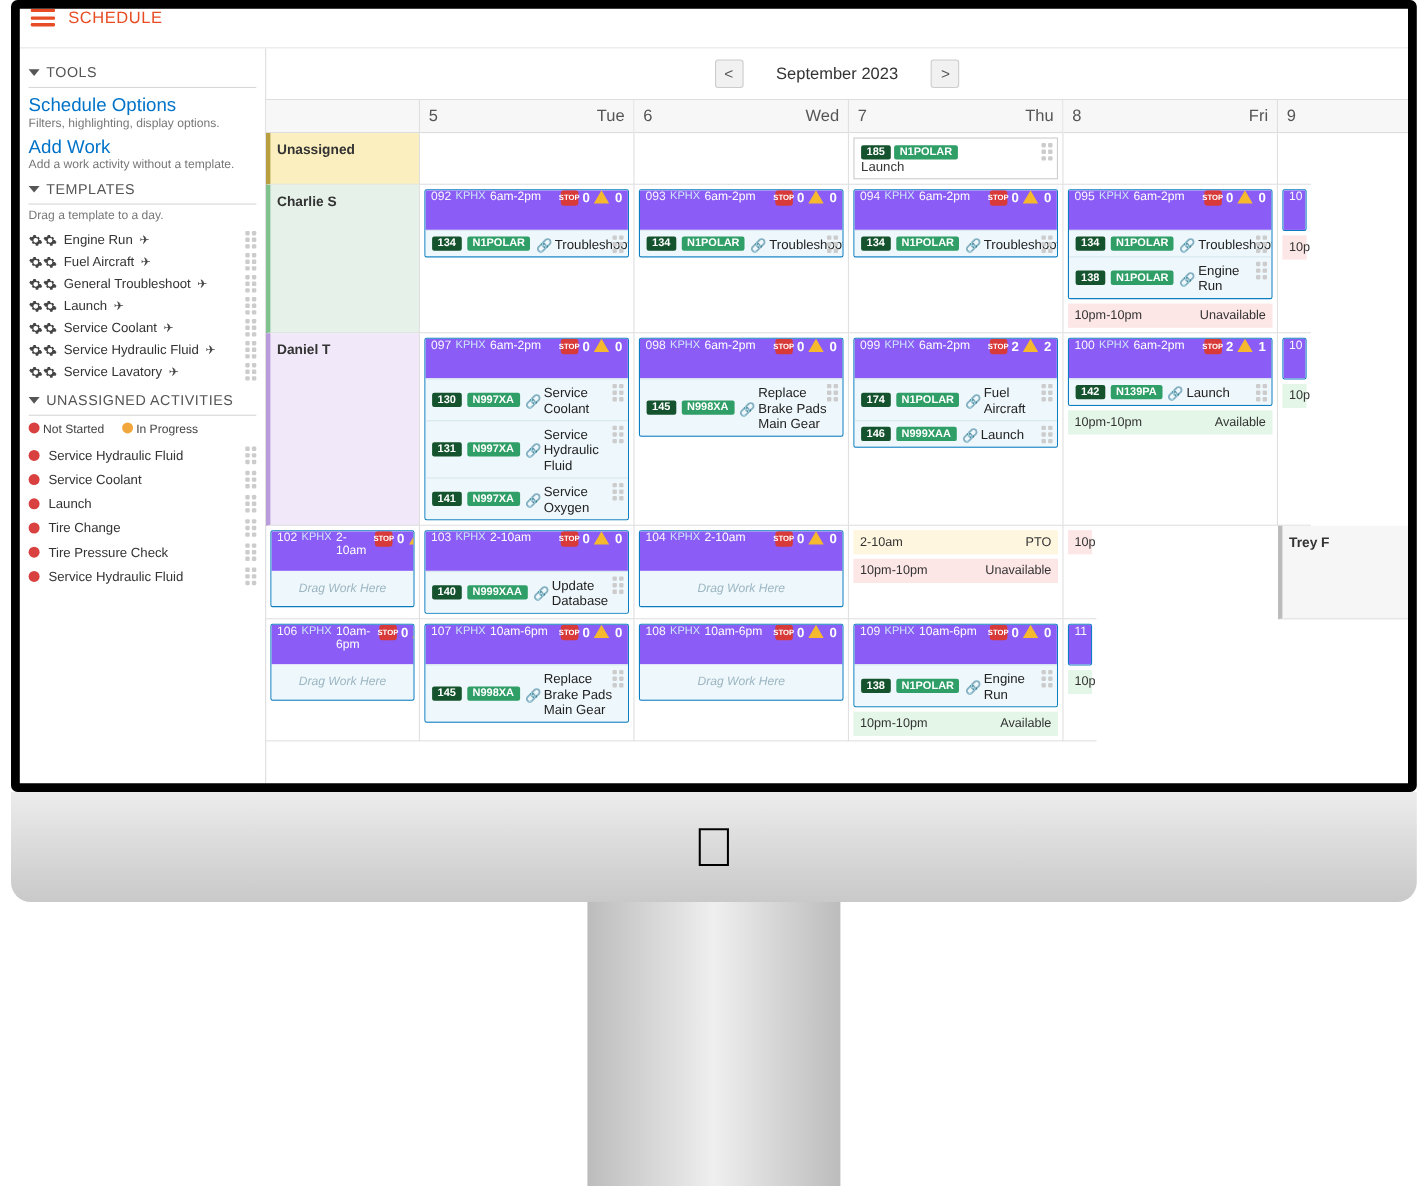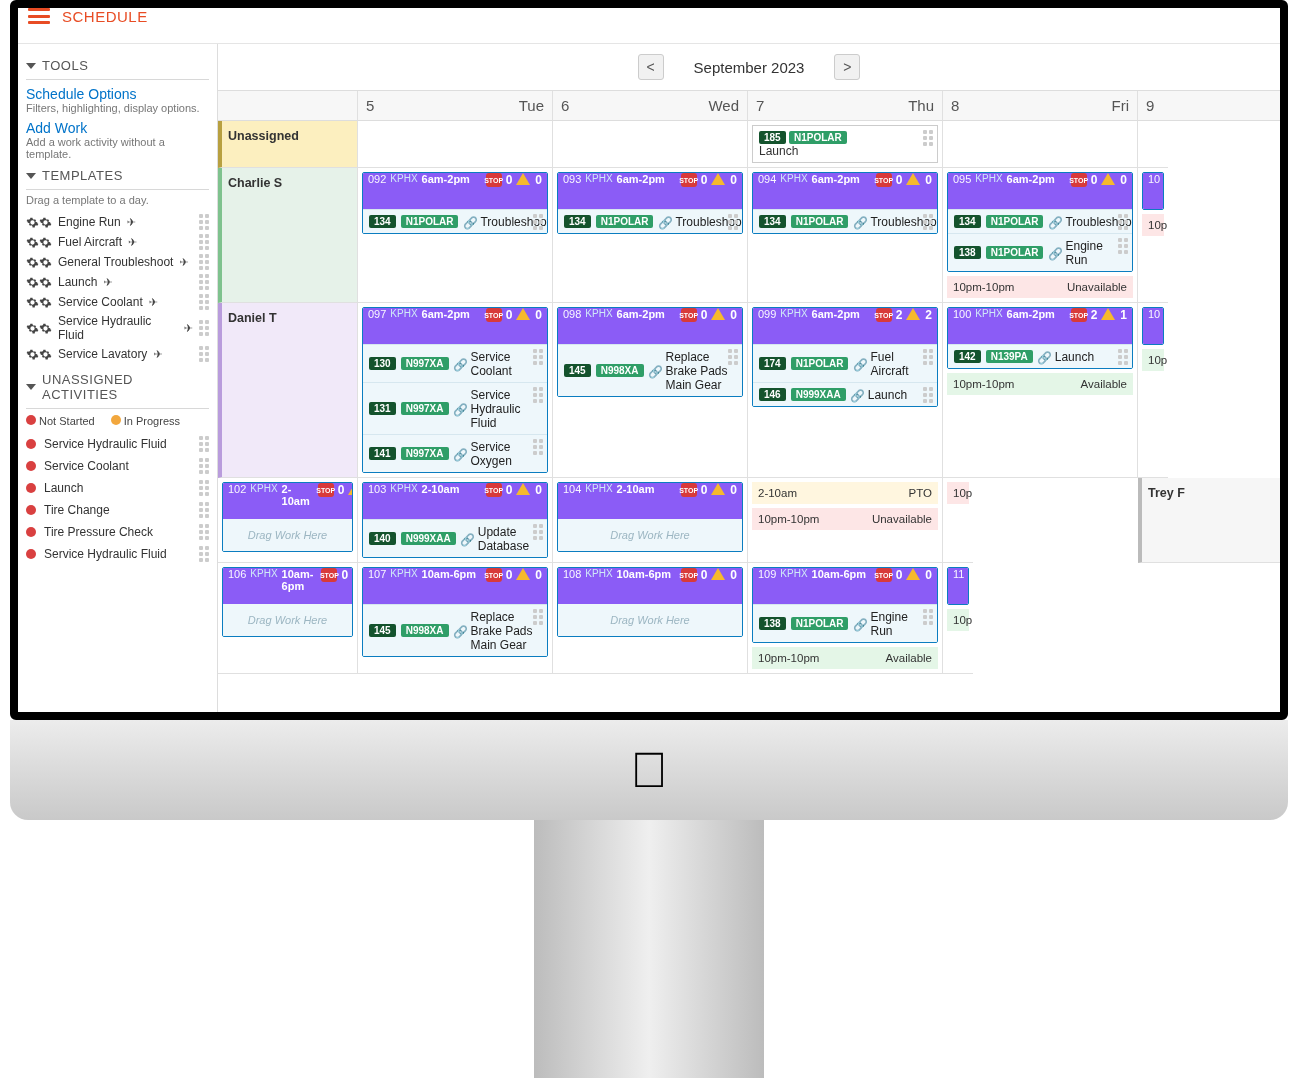--- a/index.html
+++ b/index.html
@@ -8,26 +8,26 @@
 .screen{width:1278px;height:720px;background:#fff;border:8px solid #000;border-radius:6px;margin:0 auto;overflow:hidden;position:relative}
 .bezel-chin{width:1278px;height:100px;background:linear-gradient(180deg,#ececec,#c9c9c9);border-bottom-left-radius:18px;border-bottom-right-radius:18px;margin:0 auto;display:flex;align-items:center;justify-content:center}
 .apple{font-size:50px;color:#000}
 .stand-neck{width:230px;height:260px;background:linear-gradient(90deg,#bcbcbc,#efefef,#bcbcbc);margin:0 auto}
 .app{display:flex;flex-direction:column;height:100%;font-size:12px;color:#333}
 .topbar{height:36px;display:flex;gap:12px;padding:0 10px;border-bottom:1px solid #e5e5e5}
 .hamburger{width:22px;height:16px;display:flex;flex-direction:column;justify-content:space-between;cursor:pointer}
 .hamburger div{height:3px;background:#e84c24;border-radius:1px}
 .title{color:#e84c24;font-size:15px;font-weight:500;letter-spacing:.5px}
 .content{display:flex;flex:1;overflow:hidden}
-.sidebar{width:200px;border-right:1px solid #ddd;overflow-y:auto;padding:6px 8px 20px;font-size:12px;color:#333;position:relative}
+.sidebar{width:224px;border-right:1px solid #ddd;overflow-y:auto;padding:6px 8px 20px;font-size:12px;color:#333;position:relative}
 .sidebar::-webkit-scrollbar{width:10px}
 .sidebar::-webkit-scrollbar-thumb{background:#ccc;border-radius:5px}
 .section-hdr{display:flex;align-items:center;gap:6px;font-size:13px;color:#555;margin:8px 0 4px;font-weight:400;letter-spacing:.5px;border-bottom:1px solid #d8d8d8;padding-bottom:6px;text-transform:uppercase}
 .tri{width:0;height:0;border-left:5px solid transparent;border-right:5px solid transparent;border-top:6px solid #555}
-.link{color:#0073c9;font-size:14px;cursor:pointer;margin-top:6px}
+.link{color:#0073c9;font-size:17px;cursor:pointer;margin-top:6px}
 .sub{color:#777;font-size:11px;margin-bottom:6px}
 .hint{color:#777;font-size:11px;margin:4px 0 6px}
 .tpl-row{display:flex;align-items:center;gap:6px;padding:2px 0;color:#333;position:relative}
 .tpl-icon{display:inline-flex;gap:-2px}
 .plane{font-size:11px;color:#444}
 .grip{display:grid;grid-template-columns:repeat(2,4px);grid-gap:2px;cursor:grab;margin-left:auto}
 .grip span{width:4px;height:4px;background:#ccc;border-radius:1px}
 .legend{display:flex;gap:16px;font-size:11px;color:#444;margin:6px 0}
 .dot{width:10px;height:10px;border-radius:50%;display:inline-block}
 .d-red{background:#d94040}
@@ -45,21 +45,21 @@
 .r-un{border-left:4px solid #b8a040;background:#fcefbf}
 .r-c{border-left:4px solid #7fc28e;background:#e6f2e9}
 .r-d{border-left:4px solid #b99cdc;background:#f1e9f9}
 .r-s{border-left:4px solid #8fa9e8;background:#e9eefa}
 .r-t{border-left:4px solid #bbb;background:#f6f6f6}
 .cell{border-right:1px solid #e0e0e0;border-bottom:1px solid #e0e0e0;padding:4px;display:flex;flex-direction:column;gap:4px;min-height:44px}
 .shift{border:1px solid #0b7dc0;border-radius:2px;overflow:hidden;display:flex;flex-direction:column}
 .shift-hdr{background:#8b5cf6;color:#fff;height:36px;display:flex;padding:0 5px;gap:4px;font-size:11px}
 .shift-hdr .id{opacity:.95}
 .shift-hdr .loc{color:#cfe8f8;font-size:10px}
-.shift-hdr .time{font-weight:700}
+.shift-hdr .time{font-weight:400}
 .spacer{flex:1}
 .stop{width:16px;height:14px;background:#d83a3a;color:#fff;border-radius:3px;display:flex;align-items:center;justify-content:center;font-size:7px;font-weight:700}
 .warn{width:0;height:0;border-left:7px solid transparent;border-right:7px solid transparent;border-bottom:12px solid #f6b92d;margin-right:1px}
 .cnt{color:#fff;font-weight:700;font-size:12px}
 .drop{background:#eef7fb;text-align:center;padding:10px 0;color:#9cb6c2;font-size:11px;font-style:italic}
 .task{display:flex;align-items:center;gap:5px;padding:4px 6px;background:#eef7fb;border-top:1px solid #d6e7ef;font-size:12px;position:relative}
 .task .grip{position:absolute;right:4px;top:4px}
 .pill{padding:1px 5px;border-radius:2px;font-size:10px;font-weight:600;color:#fff}
 .p-purple{background:#14532d}
 .p-green{background:#2f9e67}

